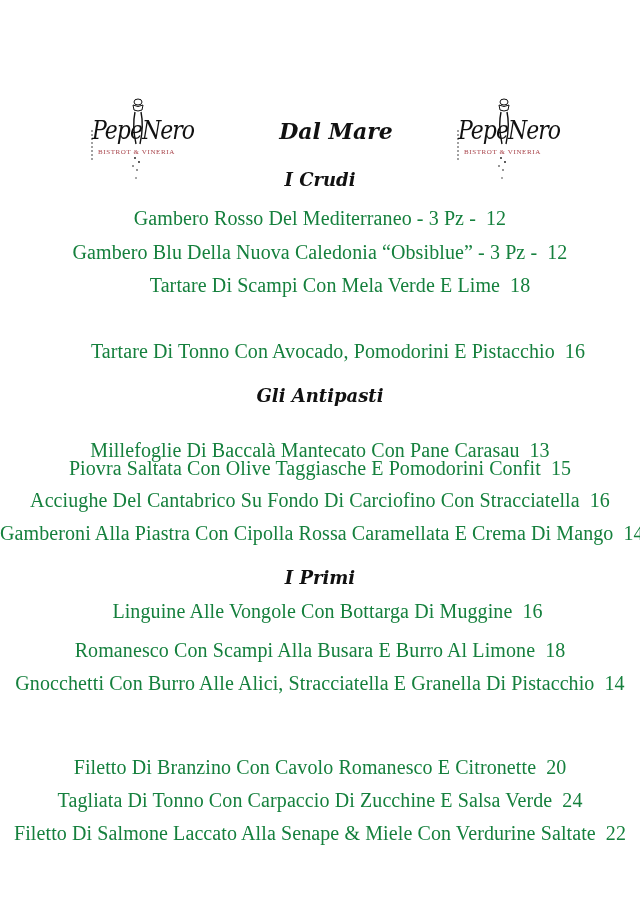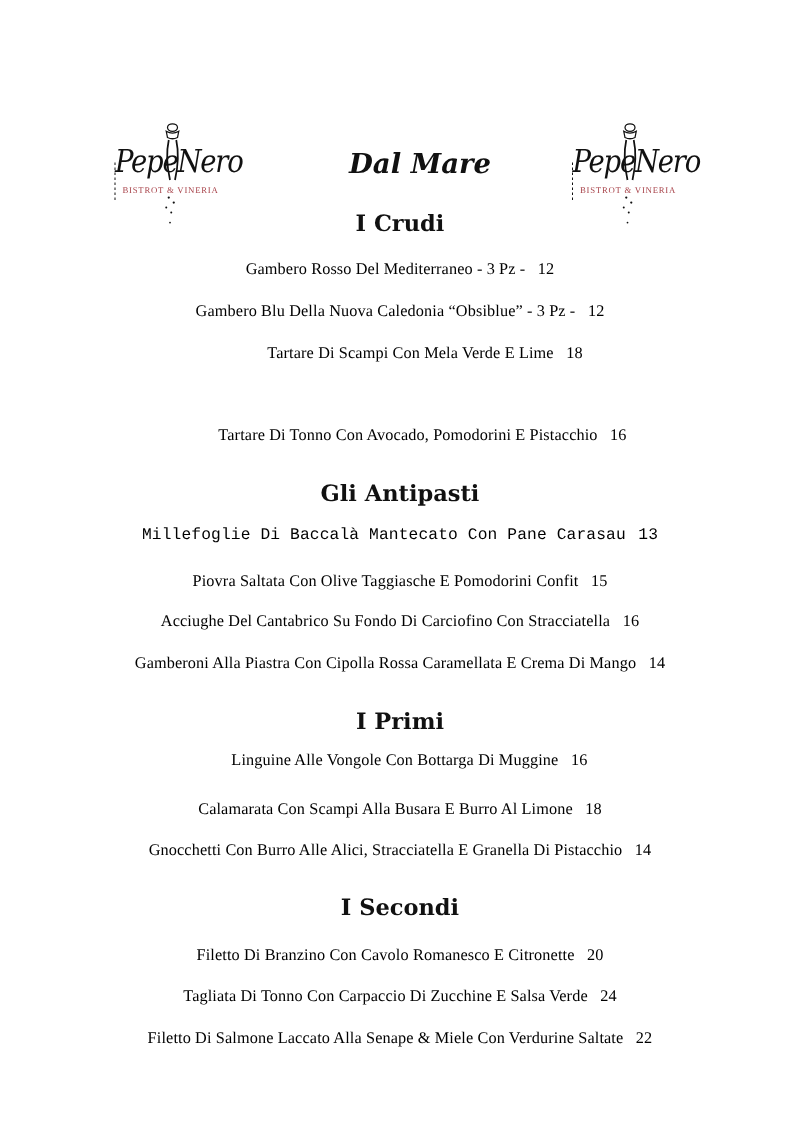--- a/index.html
+++ b/index.html
@@ -28,28 +28,28 @@
     }
 
     .title {
       position: absolute; left: 0; right: 0; top: 118px; text-align: center;
       font-family: "DejaVu Serif", serif; font-style: italic; font-weight: bold;
       font-size: 22px; color: #111; padding-left: 32px;
     }
 
     .section-heading {
       position: absolute; left: 0; right: 0; text-align: center;
-      font-family: "DejaVu Serif", serif; font-weight: bold;
+      font-family: "DejaVu Serif", serif; font-style: italic; font-weight: bold;
       font-size: 18px; color: #111;
     }
 
     .item {
       position: absolute; left: 0; right: 0; text-align: center;
-      font-family: "Liberation Serif", serif; font-size: 13px;
-      color: #000000; white-space: nowrap; letter-spacing: 0.1px;
+      font-family: "Liberation Serif", serif; font-size: 20px;
+      color: #15803d; white-space: nowrap; letter-spacing: 0.1px;
     }
     .item .price { margin-left: 10px; }
   </style>
 </head>
 <body>
 
 <div class="page">
 
   <div class="logo left">
     <svg viewBox="0 0 100 90">
@@ -85,28 +85,27 @@
 
   <div class="title">Dal Mare</div>
 
   <div class="section-heading" style="top:169px;">I Crudi</div>
   <div class="item" style="top:207px;"><span>Gambero Rosso Del Mediterraneo - 3 Pz -</span><span class="price">12</span></div>
   <div class="item" style="top:241px;"><span>Gambero Blu Della Nuova Caledonia “Obsiblue” - 3 Pz -</span><span class="price">12</span></div>
   <div class="item" style="top:274px;padding-left:40px;"><span>Tartare Di Scampi Con Mela Verde E Lime</span><span class="price">18</span></div>
   <div class="item" style="top:340px;padding-left:36px;"><span>Tartare Di Tonno Con Avocado, Pomodorini E Pistacchio</span><span class="price">16</span></div>
 
   <div class="section-heading" style="top:385px;">Gli Antipasti</div>
-  <div class="item" style="top:420px;font-family:Liberation Mono, monospace;"><span>Millefoglie Di Baccalà Mantecato Con Pane Carasau</span><span class="price">13</span></div>
+  <div class="item" style="top:439px;"><span>Millefoglie Di Baccalà Mantecato Con Pane Carasau</span><span class="price">13</span></div>
   <div class="item" style="top:457px;"><span>Piovra Saltata Con Olive Taggiasche E Pomodorini Confit</span><span class="price">15</span></div>
   <div class="item" style="top:489px;"><span>Acciughe Del Cantabrico Su Fondo Di Carciofino Con Stracciatella</span><span class="price">16</span></div>
   <div class="item" style="top:522px;"><span>Gamberoni Alla Piastra Con Cipolla Rossa Caramellata E Crema Di Mango</span><span class="price">14</span></div>
 
   <div class="section-heading" style="top:567px;">I Primi</div>
   <div class="item" style="top:600px;margin-left:15px;"><span>Linguine Alle Vongole Con Bottarga Di Muggine</span><span class="price">16</span></div>
-  <div class="item" style="top:639px;"><span>Calamarata Con Scampi Alla Busara E Burro Al Limone</span><span class="price">18</span></div>
+  <div class="item" style="top:639px;"><span>Romanesco Con Scampi Alla Busara E Burro Al Limone</span><span class="price">18</span></div>
   <div class="item" style="top:672px;"><span>Gnocchetti Con Burro Alle Alici, Stracciatella E Granella Di Pistacchio</span><span class="price">14</span></div>
 
-  <div class="section-heading" style="top:716px;">I Secondi</div>
   <div class="item" style="top:756px;"><span>Filetto Di Branzino Con Cavolo Romanesco E Citronette</span><span class="price">20</span></div>
   <div class="item" style="top:789px;"><span>Tagliata Di Tonno Con Carpaccio Di Zucchine E Salsa Verde</span><span class="price">24</span></div>
   <div class="item" style="top:822px;"><span>Filetto Di Salmone Laccato Alla Senape &amp; Miele Con Verdurine Saltate</span><span class="price">22</span></div>
 
 </div>
 
 </body></html>

